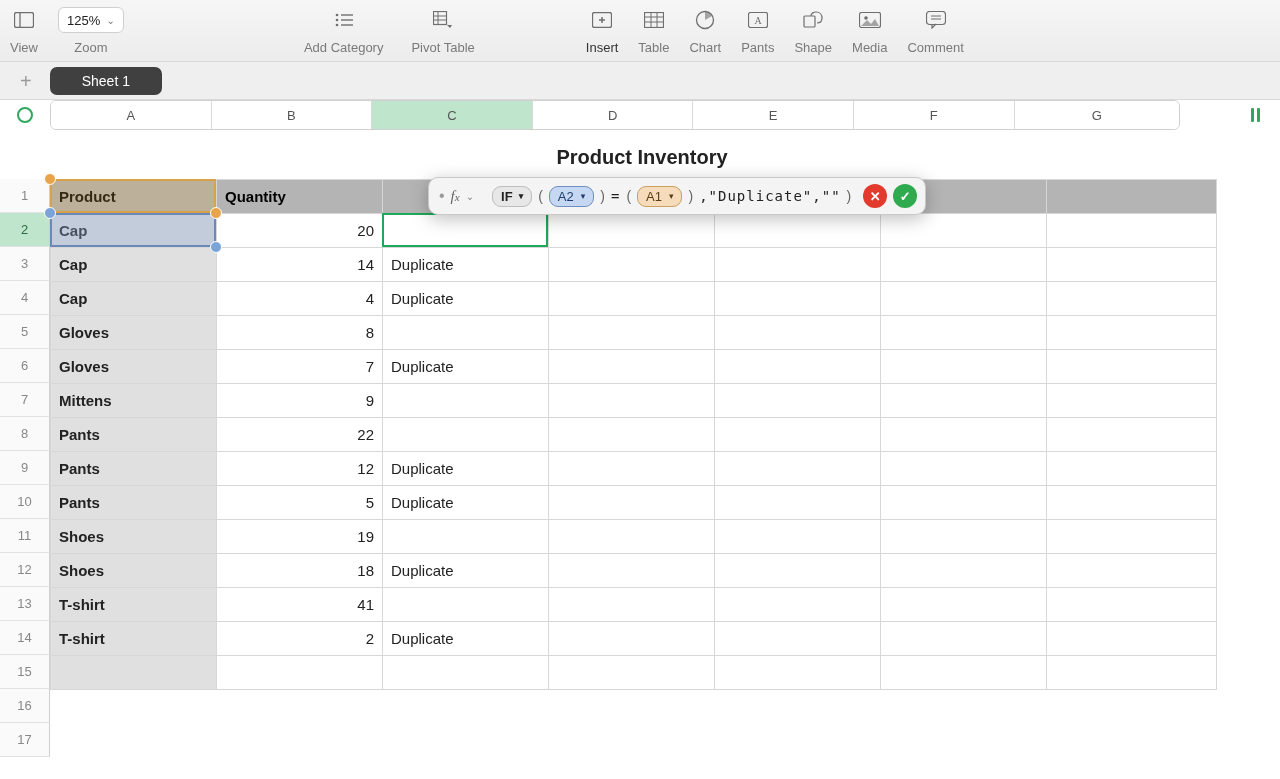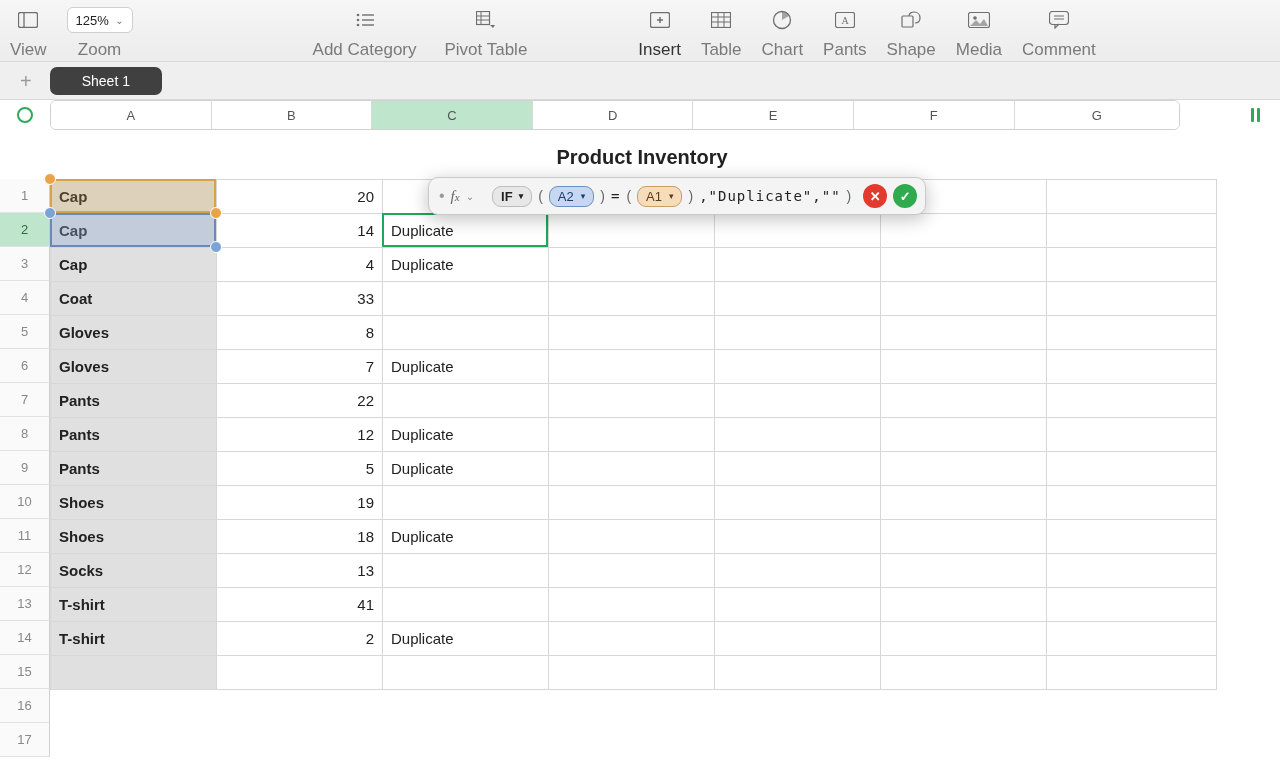--- a/index.html
+++ b/index.html
@@ -11,21 +11,21 @@
     background: linear-gradient(#f6f6f6, #ececec);
     border-bottom: 1px solid #d9d9d9;
     display: flex;
     align-items: flex-start;
     padding: 6px 10px 0 10px;
     gap: 0;
     position: relative;
   }
   .tb-group { display: flex; flex-direction: column; align-items: center; }
   .tb-icons { display: flex; gap: 32px; align-items: center; height: 28px; }
-  .tb-label { font-size: 17px; color: #7a7a7a; margin-top: 6px; }
+  .tb-label { font-size: 13px; color: #7a7a7a; margin-top: 6px; }
   .tb-ico { width: 22px; height: 22px; display:flex; align-items:center; justify-content:center; color:#6f6f6f; }
   svg { display:block; }
 
   .zoom-pill {
     height: 26px; border:1px solid #cfcfcf; border-radius: 6px;
     background:#fff; display:flex; align-items:center; padding:0 8px;
     font-size:13px; min-width:66px; justify-content:space-between;
   }
 
   
@@ -312,20 +312,29 @@
     <div class="rowhdr">13</div>
     <div class="rowhdr">14</div>
     <div class="rowhdr">15</div>
     <div class="rowhdr">16</div>
     <div class="rowhdr">17</div>
   </div>
 
   <div class="grid">
     <table>
       <tbody>
+            <tr class="hdr-row">
+        <td class="cA">Product</td>
+        <td class="cB" style="text-align:left;">Quantity</td>
+        <td class="cC"></td>
+        <td class="cD"></td>
+        <td class="cE"></td>
+        <td class="cF"></td>
+        <td class="cG"></td>
+      </tr>
       <tr class="rowcap">
               <td class="cA">Cap</td>
               <td class="cB">20</td>
               <td class="cC"></td>
               <td class="cD"></td>
               <td class="cE"></td>
               <td class="cF"></td>
               <td class="cG"></td>
             </tr>
       <tr class="rowcap">
@@ -340,47 +349,47 @@
       <tr class="rowcap">
               <td class="cA">Cap</td>
               <td class="cB">4</td>
               <td class="cC">Duplicate</td>
               <td class="cD"></td>
               <td class="cE"></td>
               <td class="cF"></td>
               <td class="cG"></td>
             </tr>
       <tr class="rowcap">
-              <td class="cA">Coat</td>
-              <td class="cB">33</td>
-              <td class="cC"></td>
-              <td class="cD"></td>
-              <td class="cE"></td>
-              <td class="cF"></td>
-              <td class="cG"></td>
-            </tr>
-      <tr class="rowcap">
               <td class="cA">Gloves</td>
               <td class="cB">8</td>
               <td class="cC"></td>
               <td class="cD"></td>
               <td class="cE"></td>
               <td class="cF"></td>
               <td class="cG"></td>
             </tr>
       <tr class="rowcap">
               <td class="cA">Gloves</td>
               <td class="cB">7</td>
               <td class="cC">Duplicate</td>
               <td class="cD"></td>
               <td class="cE"></td>
               <td class="cF"></td>
               <td class="cG"></td>
             </tr>
       <tr class="rowcap">
+              <td class="cA">Mittens</td>
+              <td class="cB">9</td>
+              <td class="cC"></td>
+              <td class="cD"></td>
+              <td class="cE"></td>
+              <td class="cF"></td>
+              <td class="cG"></td>
+            </tr>
+      <tr class="rowcap">
               <td class="cA">Pants</td>
               <td class="cB">22</td>
               <td class="cC"></td>
               <td class="cD"></td>
               <td class="cE"></td>
               <td class="cF"></td>
               <td class="cG"></td>
             </tr>
       <tr class="rowcap">
               <td class="cA">Pants</td>
@@ -406,29 +415,20 @@
               <td class="cC"></td>
               <td class="cD"></td>
               <td class="cE"></td>
               <td class="cF"></td>
               <td class="cG"></td>
             </tr>
       <tr class="rowcap">
               <td class="cA">Shoes</td>
               <td class="cB">18</td>
               <td class="cC">Duplicate</td>
-              <td class="cD"></td>
-              <td class="cE"></td>
-              <td class="cF"></td>
-              <td class="cG"></td>
-            </tr>
-      <tr class="rowcap">
-              <td class="cA">Socks</td>
-              <td class="cB">13</td>
-              <td class="cC"></td>
               <td class="cD"></td>
               <td class="cE"></td>
               <td class="cF"></td>
               <td class="cG"></td>
             </tr>
       <tr class="rowcap">
               <td class="cA">T-shirt</td>
               <td class="cB">41</td>
               <td class="cC"></td>
               <td class="cD"></td>

